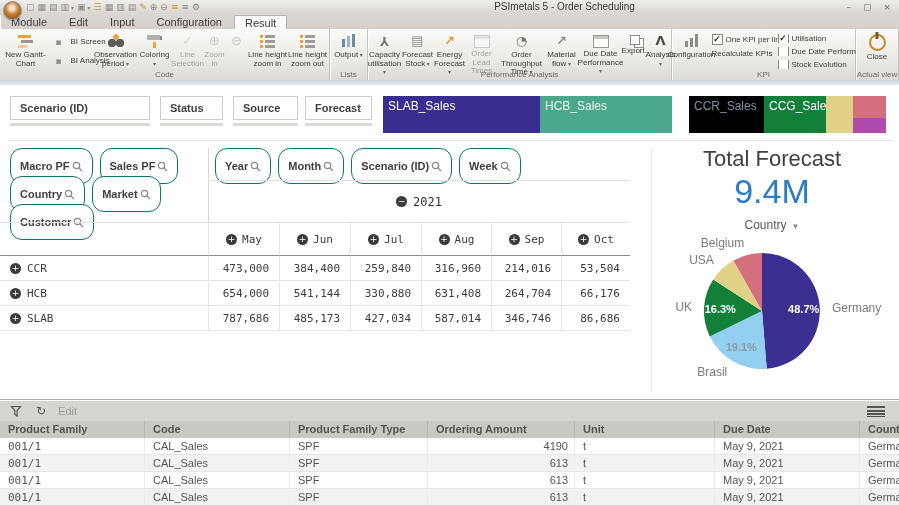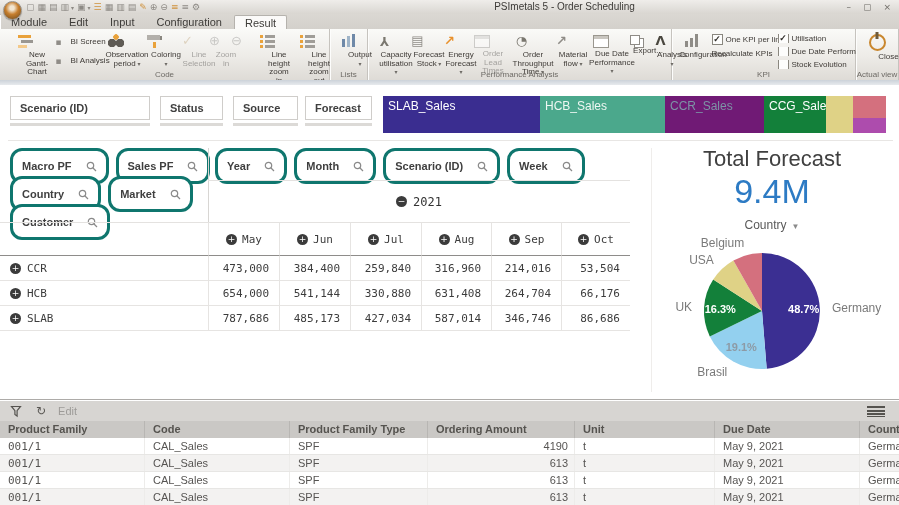--- a/index.html
+++ b/index.html
@@ -35,21 +35,21 @@
     border-bottom:1px solid #c2bfba;display:flex;}
   .ribbonstrip{position:absolute;left:0;top:80px;width:899px;height:5px;
     background:linear-gradient(#ccd2d9,#e7eaed);}
   .rgroup{position:relative;height:100%;border-right:1px solid #c6c3be;box-shadow:1px 0 0 #fdfdfc;
     box-sizing:border-box;flex:none;}
   .rcontent{position:absolute;left:0;top:1px;right:0;bottom:11px;display:flex;align-items:stretch;justify-content:center;}
   .glabel{position:absolute;left:0;right:0;bottom:0;height:10px;text-align:center;
     font-size:8px;color:#6d6a65;}
   .rbtn{display:flex;flex-direction:column;align-items:center;justify-content:flex-start;
     padding-top:3px;box-sizing:border-box;flex:none;}
-  .rbtn .lab{font-size:8px;line-height:8.5px;color:#3e3a36;text-align:center;margin-top:2px;white-space:normal;margin-left:23px;}
+  .rbtn .lab{font-size:8px;line-height:8.5px;color:#3e3a36;text-align:center;margin-top:2px;white-space:normal;}
   .rbtn.dim{opacity:.42;filter:grayscale(.6);}
   .rstack{display:flex;flex-direction:column;justify-content:flex-start;padding-top:3px;gap:3px;flex:none;}
   .sbtn{display:flex;align-items:center;gap:3px;font-size:8px;color:#3e3a36;white-space:nowrap;}
   .checkcol{display:flex;flex-direction:column;justify-content:flex-start;padding-top:4px;gap:4px;flex:none;}
   .chk{display:flex;align-items:center;gap:3px;font-size:8px;color:#3e3a36;white-space:nowrap;overflow:hidden;}
   .box{width:9px;height:9px;border:1px solid #8a877f;background:#fdfdfc;flex:none;
     font-size:9px;line-height:9px;text-align:center;color:#2f2c28;font-weight:bold;}
   .caret9{font-size:6px;color:#6e6b66;}
 
   
@@ -99,22 +99,22 @@
   
   .main{position:absolute;left:0;top:85px;width:899px;height:314px;background:#fff;}
   .fbox{position:absolute;top:11px;height:24px;border:1px solid #cfcdca;box-sizing:border-box;
     font-size:11px;font-weight:bold;color:#3f3f3f;line-height:22px;padding-left:9px;background:#fff;}
   .funder{position:absolute;top:38px;height:3px;background:#dcdad7;}
   .treemap{position:absolute;left:383px;top:11px;width:503px;height:37px;}
   .tseg{position:absolute;top:0;height:37px;box-sizing:border-box;font-size:12px;
     padding:3px 0 0 5px;white-space:nowrap;overflow:hidden;}
   .hr1{position:absolute;left:8px;top:55px;width:885px;height:0;border-top:1px solid #e8e6e4;}
 
-  .chip{display:inline-flex;align-items:center;gap:14px;height:36px;padding:0 9px;
-    border:3px solid #0f766e;border-radius:12px;background:#fff;font-size:11px;font-weight:bold;
+  .chip{display:inline-flex;align-items:center;gap:2px;height:36px;padding:0 9px;
+    border:1px solid #0f766e;border-radius:12px;background:#fff;font-size:11px;font-weight:bold;
     color:#3f3f3f;box-sizing:border-box;white-space:nowrap;}
   .chiprow{position:absolute;display:flex;gap:7px;}
   .vdiv{position:absolute;left:208px;top:63px;width:0;height:183px;border-left:1px solid #d8d6d3;}
   .vdiv2{position:absolute;left:651px;top:63px;width:0;height:244px;border-left:1px solid #efedeb;}
 
   
   .yearrow{position:absolute;left:208px;top:95px;width:422px;height:42px;border-top:1px solid #e4e2e0;
     display:flex;align-items:center;justify-content:center;gap:6px;box-sizing:border-box;
     font-family:"DejaVu Sans Mono",monospace;font-size:12px;color:#333;}
   .pm{display:inline-block;width:11px;height:11px;border-radius:50%;background:#3b3b3b;color:#fff;
@@ -348,21 +348,21 @@
         <div class="fbox" style="left: 160px; width: 63px;">Status</div>
         <div class="funder" style="left: 160px; width: 63px;"></div>
         <div class="fbox" style="left: 233px; width: 65px;">Source</div>
         <div class="funder" style="left: 233px; width: 65px;"></div>
         <div class="fbox" style="left: 305px; width: 67px;">Forecast</div>
         <div class="funder" style="left: 305px; width: 67px;"></div>
       </div>
     <div class="treemap" id="treemap">
         <div class="tseg" style="left: 0px; width: 157px; background: rgb(58, 45, 144); color: rgb(255, 255, 255);">SLAB_Sales</div>
         <div class="tseg" style="left: 157px; width: 132px; background: rgb(75, 168, 140); color: rgb(238, 247, 242);">HCB_Sales</div>
-        <div class="tseg" style="left: 282px; width: 114px; background: #701a75; color: rgb(125, 147, 166);">CCR_Sales</div>
+        <div class="tseg" style="left: 306px; width: 114px; background: #000000; color: rgb(125, 147, 166);">CCR_Sales</div>
         <div class="tseg" style="left: 381px; width: 62px; background: rgb(19, 128, 58); color: rgb(255, 255, 255);">CCG_Sales</div>
         <div class="tseg" style="left: 443px; width: 27px; background: rgb(223, 210, 134); color: rgb(255, 255, 255);"></div>
         <div class="tseg" style="left: 470px; width: 33px; top: 0px; height: 22px; background: rgb(212, 112, 126);"></div>
         <div class="tseg" style="left: 470px; width: 33px; top: 22px; height: 15px; background: rgb(173, 76, 173);"></div>
       </div>
     <div class="hr1"></div>
 
     <div id="leftChips">
         <div class="chiprow" style="left: 10px; top: 63px;">
           <div class="chip">

